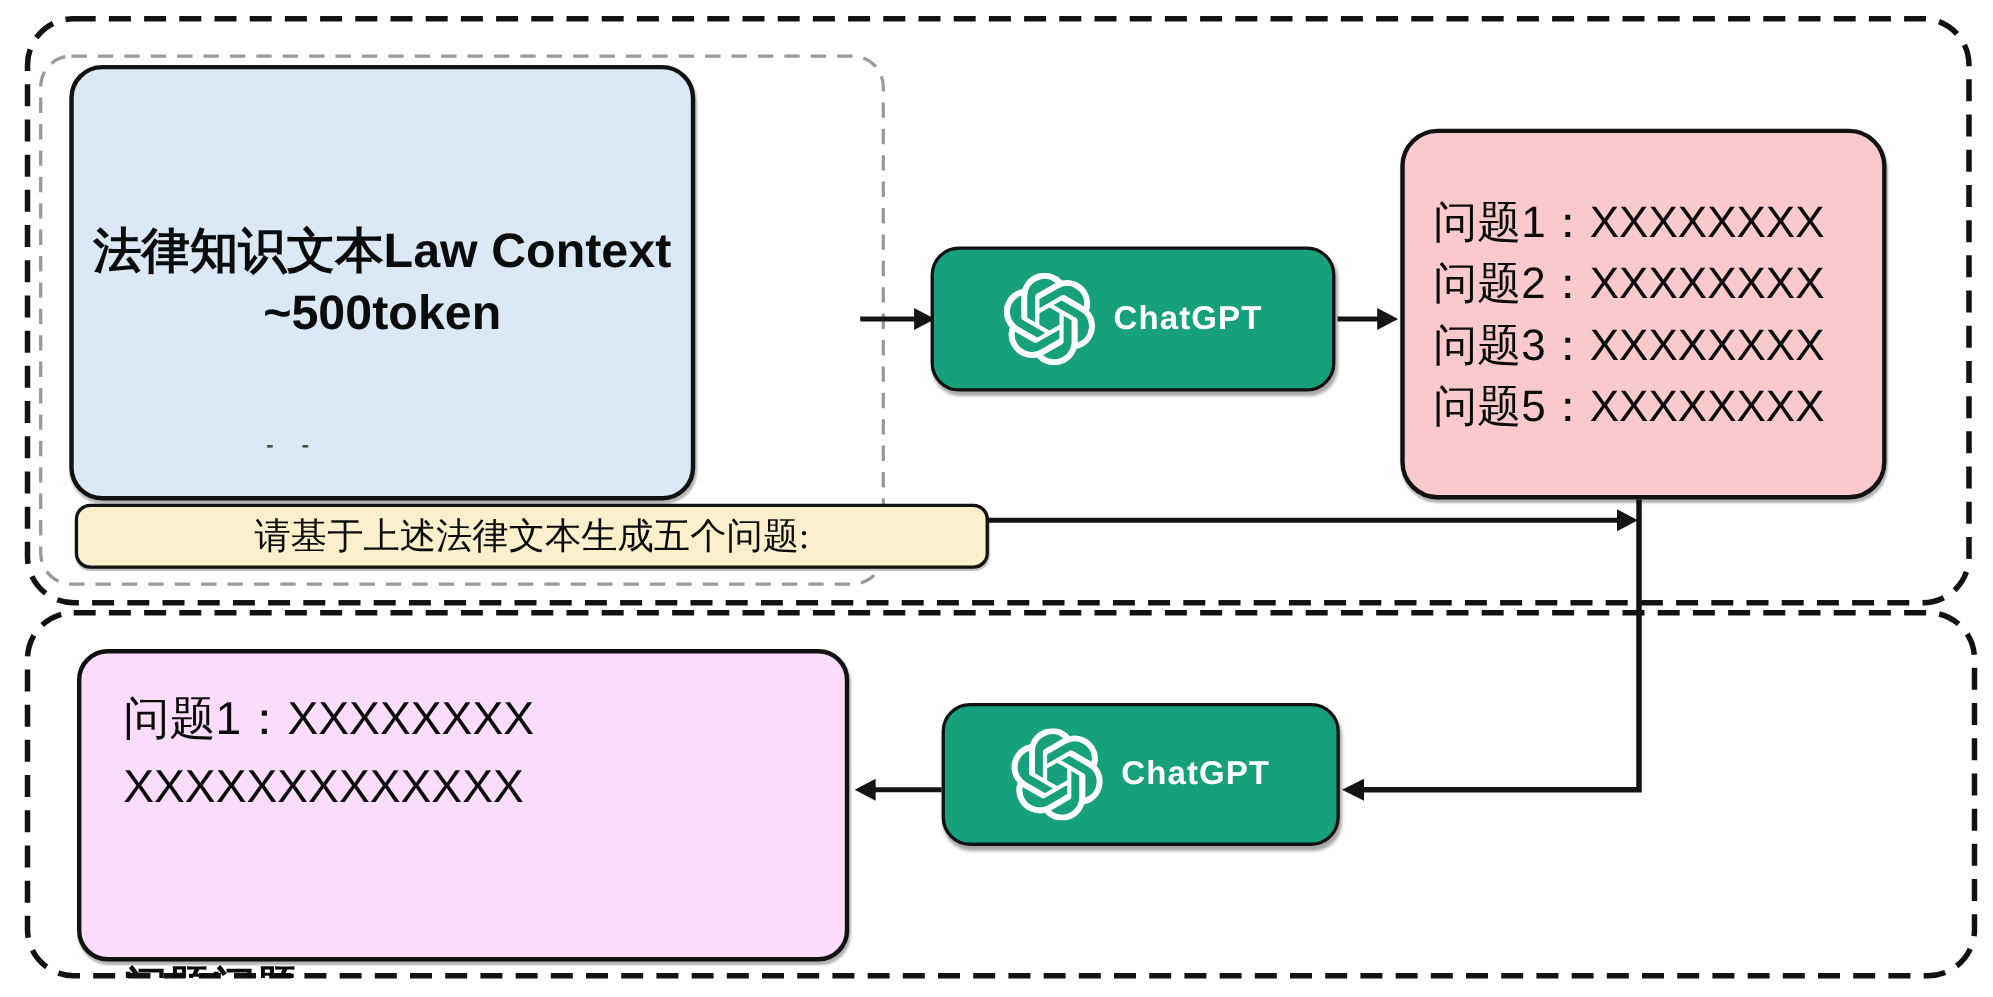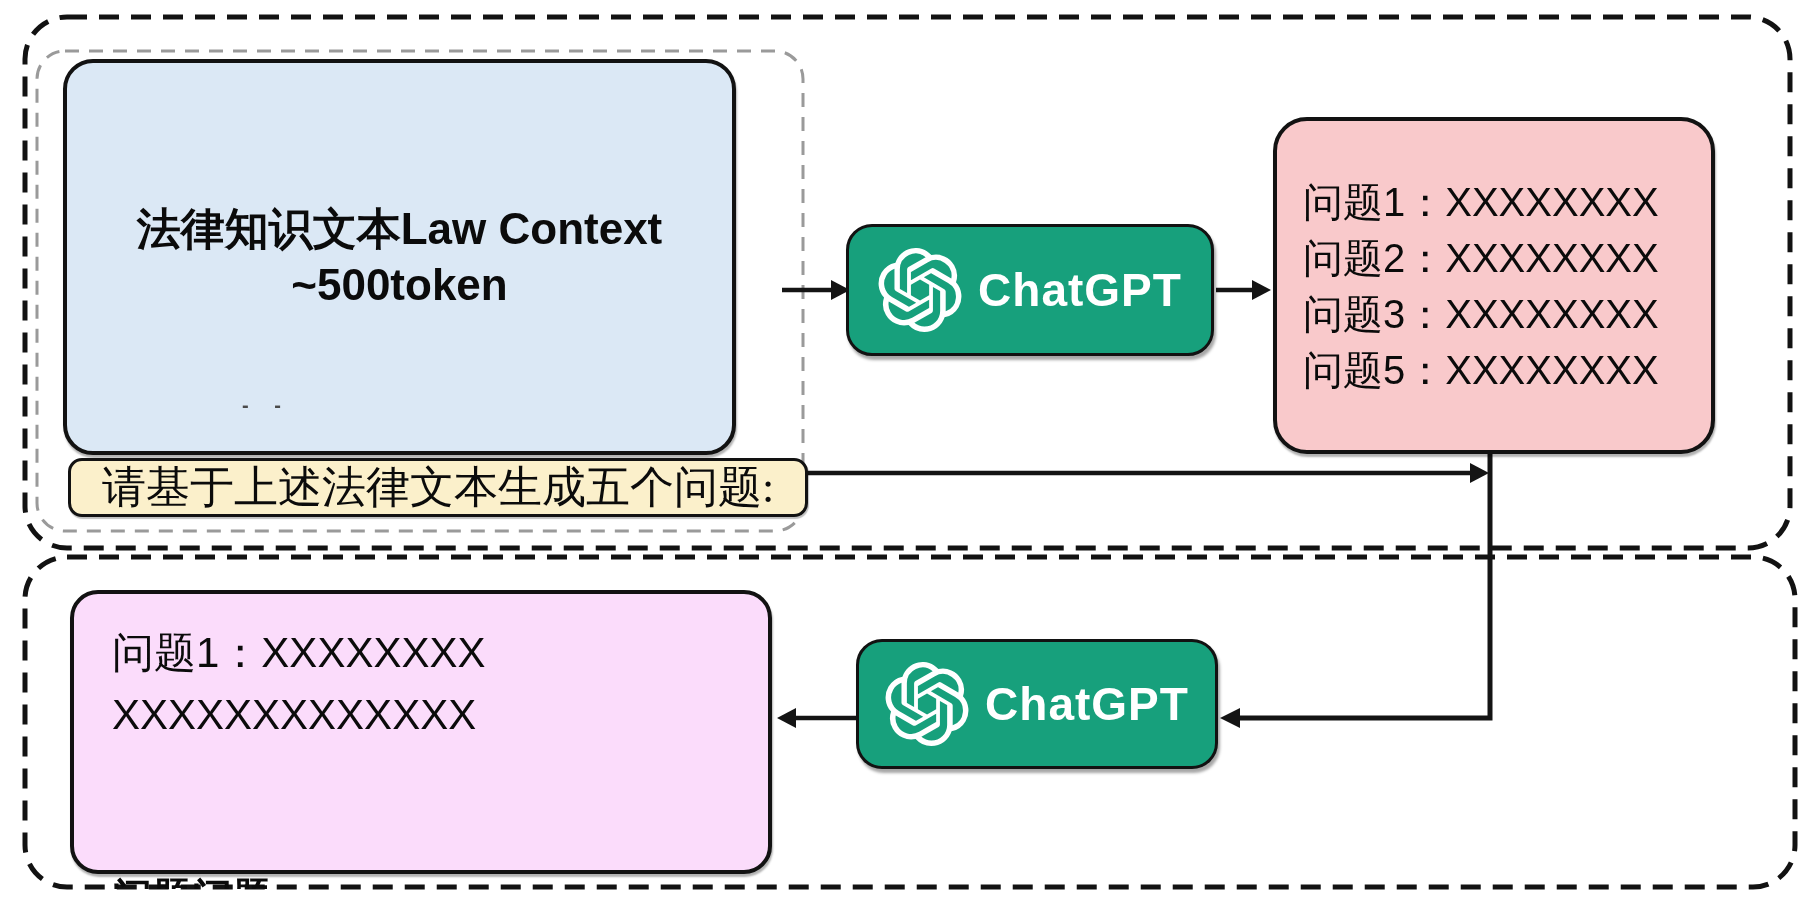--- a/index.html
+++ b/index.html
@@ -4,47 +4,47 @@
 <style>
   html,body{margin:0;padding:0;background:#ffffff;}
   .canvas{
     position:relative;width:1812px;height:906px;background:#ffffff;overflow:hidden;
     font-family:"Liberation Sans",sans-serif;color:#0b0b0b;
   }
   .layer{position:absolute;left:0;top:0;width:1812px;height:906px;z-index:0;}
   .box{position:absolute;box-sizing:border-box;z-index:2;}
 
   .law-box{
-    left:63px;top:59px;width:673px;height:396px;
+    left:63px;top:59px;width:569px;height:396px;
     background:#dbe8f5;border:4px solid #121212;border-radius:30px;
     box-shadow:1px 3px 2px rgba(0,0,0,.30);
     display:flex;flex-direction:column;align-items:center;justify-content:center;
     text-align:center;font-weight:700;font-size:44px;line-height:56px;
   }
   .law-artifact{
     position:absolute;left:175px;bottom:18px;color:#4a4a4a;
     font-size:20px;font-weight:700;letter-spacing:10px;
   }
 
   .prompt-box{
-    left:68px;top:458px;width:740px;height:59px;
+    left:68px;top:458px;width:831px;height:59px;
     background:#fbf0cb;border:3px solid #121212;border-radius:14px;
     box-shadow:1px 2px 1px rgba(0,0,0,.25);
     display:flex;align-items:center;justify-content:center;
-    font-family:"Liberation Serif",serif;font-size:44px;
+    font-family:"Liberation Serif",serif;font-size:33px;
   }
 
   .badge{
     background:#17a07c;border:3px solid #121212;border-radius:26px;
     box-shadow:2px 4px 3px rgba(0,0,0,.35);
     display:flex;align-items:center;justify-content:center;gap:16px;
   }
   .badge-top{left:846px;top:224px;width:368px;height:132px;}
   .badge-bottom{left:856px;top:639px;width:362px;height:130px;}
-  .badge-label{color:#ffffff;font-weight:700;font-size:46px;letter-spacing:1px;}
+  .badge-label{color:#ffffff;font-weight:700;font-size:30px;letter-spacing:1px;}
   .openai-logo{width:84px;height:84px;flex:0 0 auto;}
 
   .questions-box{
     left:1273px;top:117px;width:442px;height:337px;
     background:#f9c9cb;border:4px solid #121212;border-radius:34px;
     box-shadow:1px 3px 2px rgba(0,0,0,.30);
     display:flex;flex-direction:column;justify-content:center;
     padding-left:26px;font-size:40px;line-height:56px;
   }
   .qa-box{

